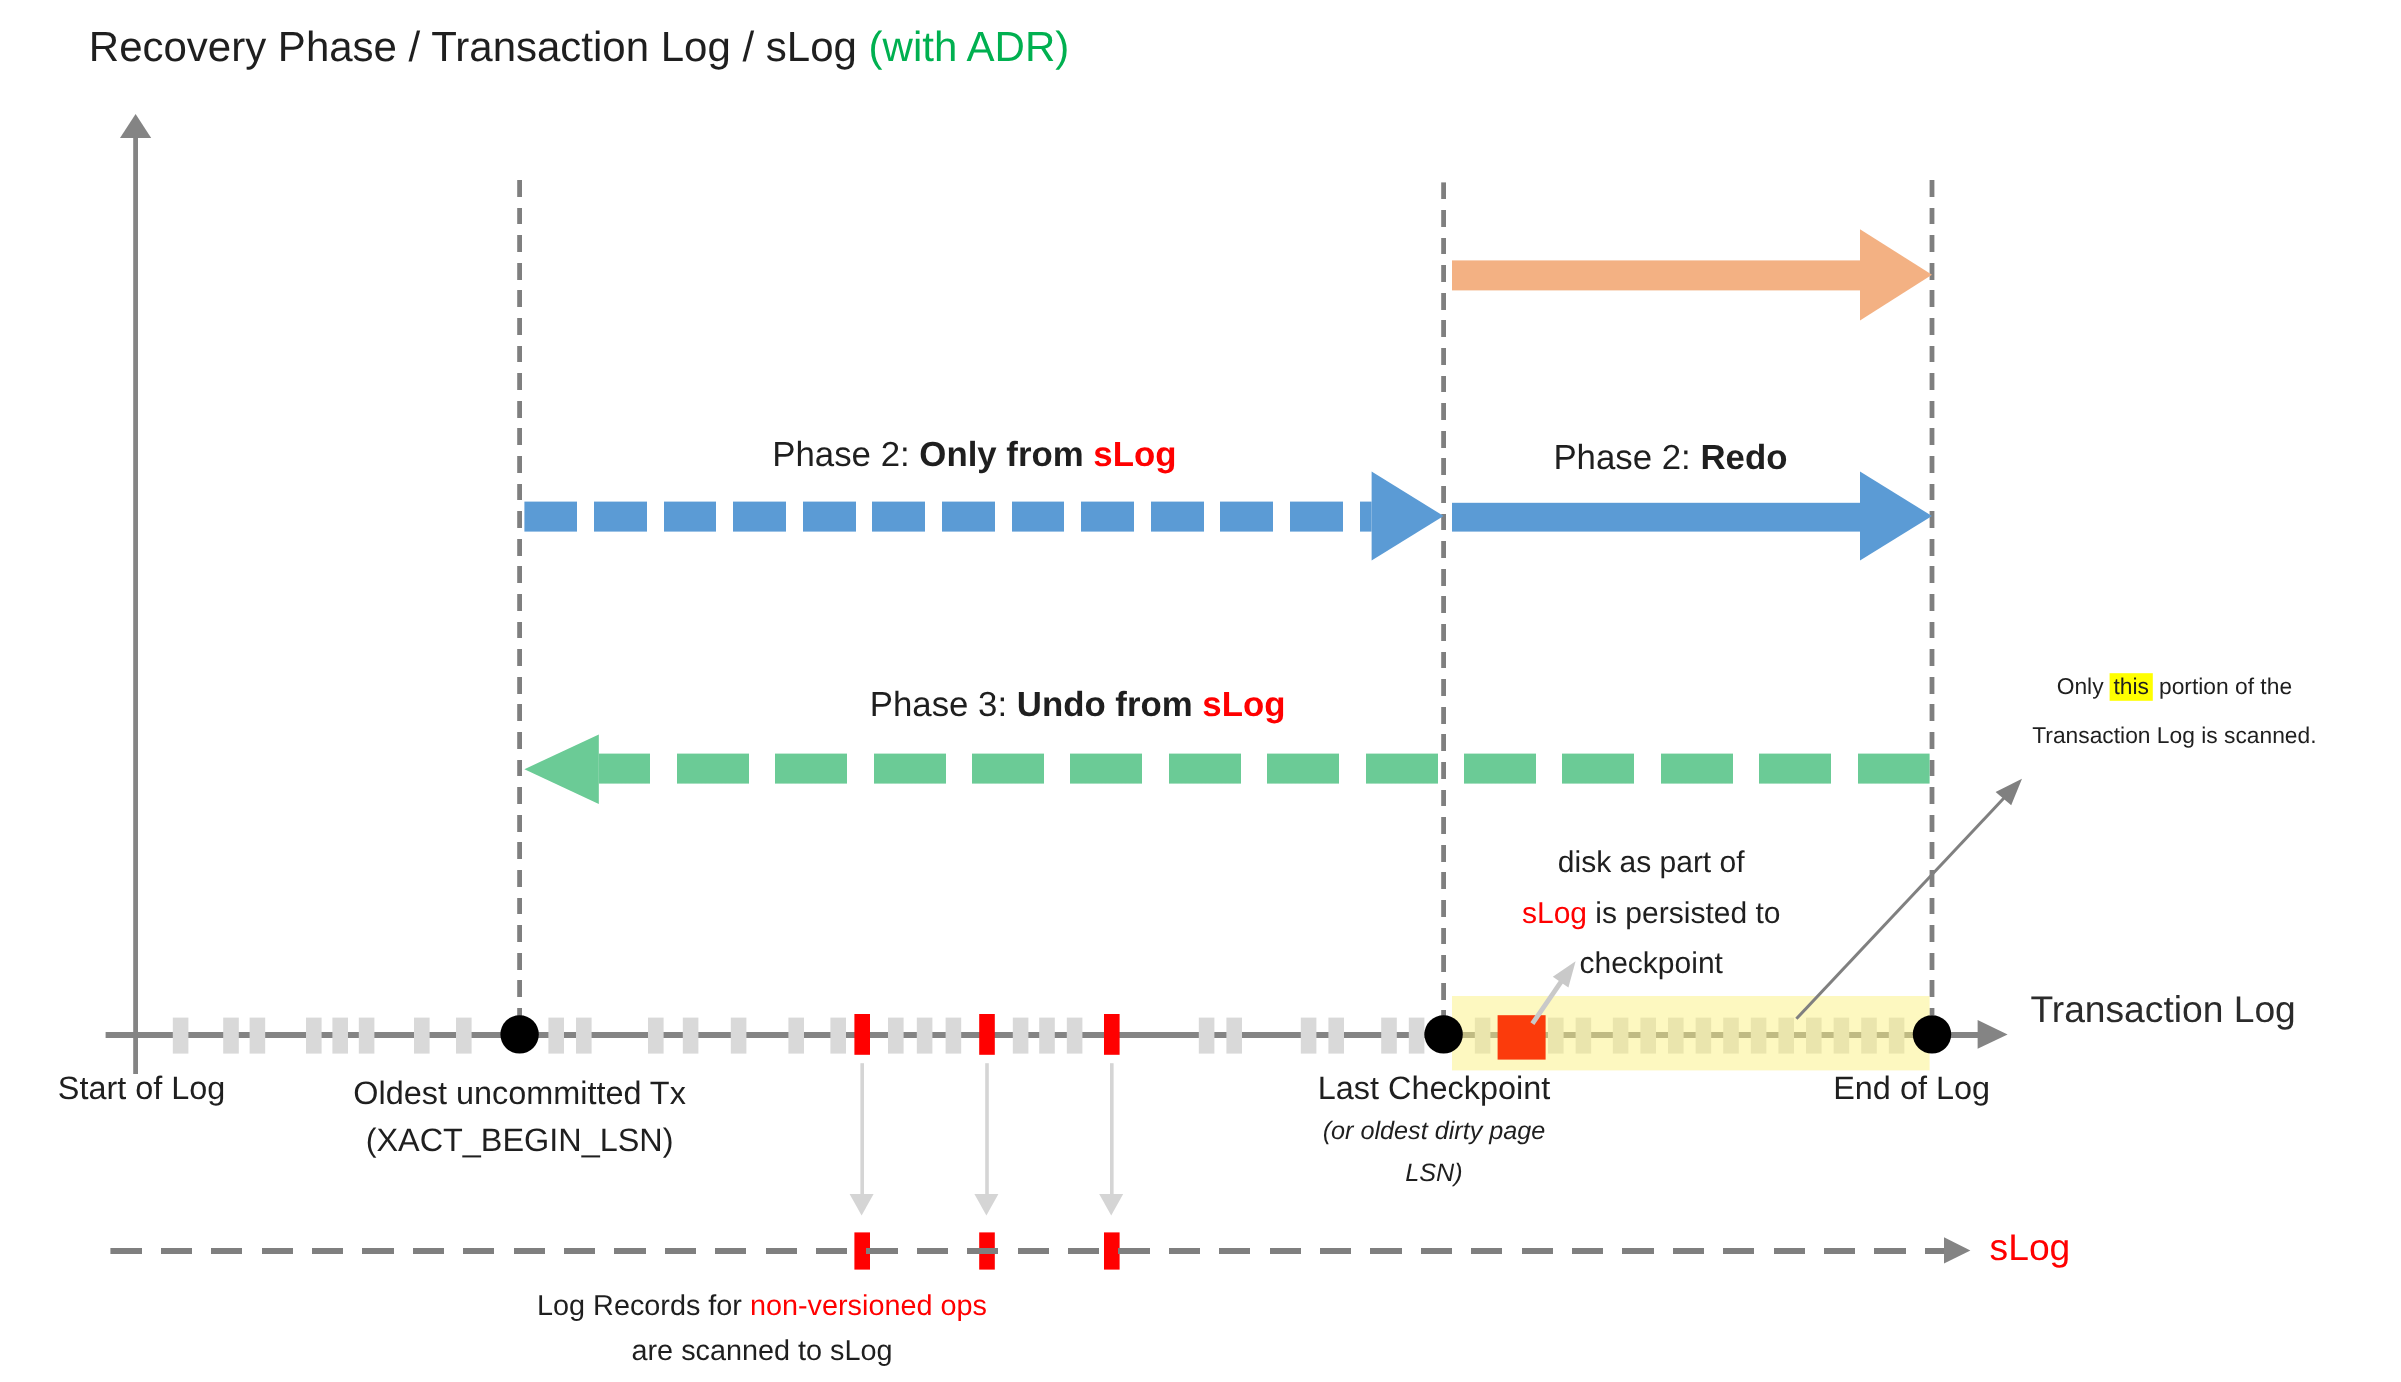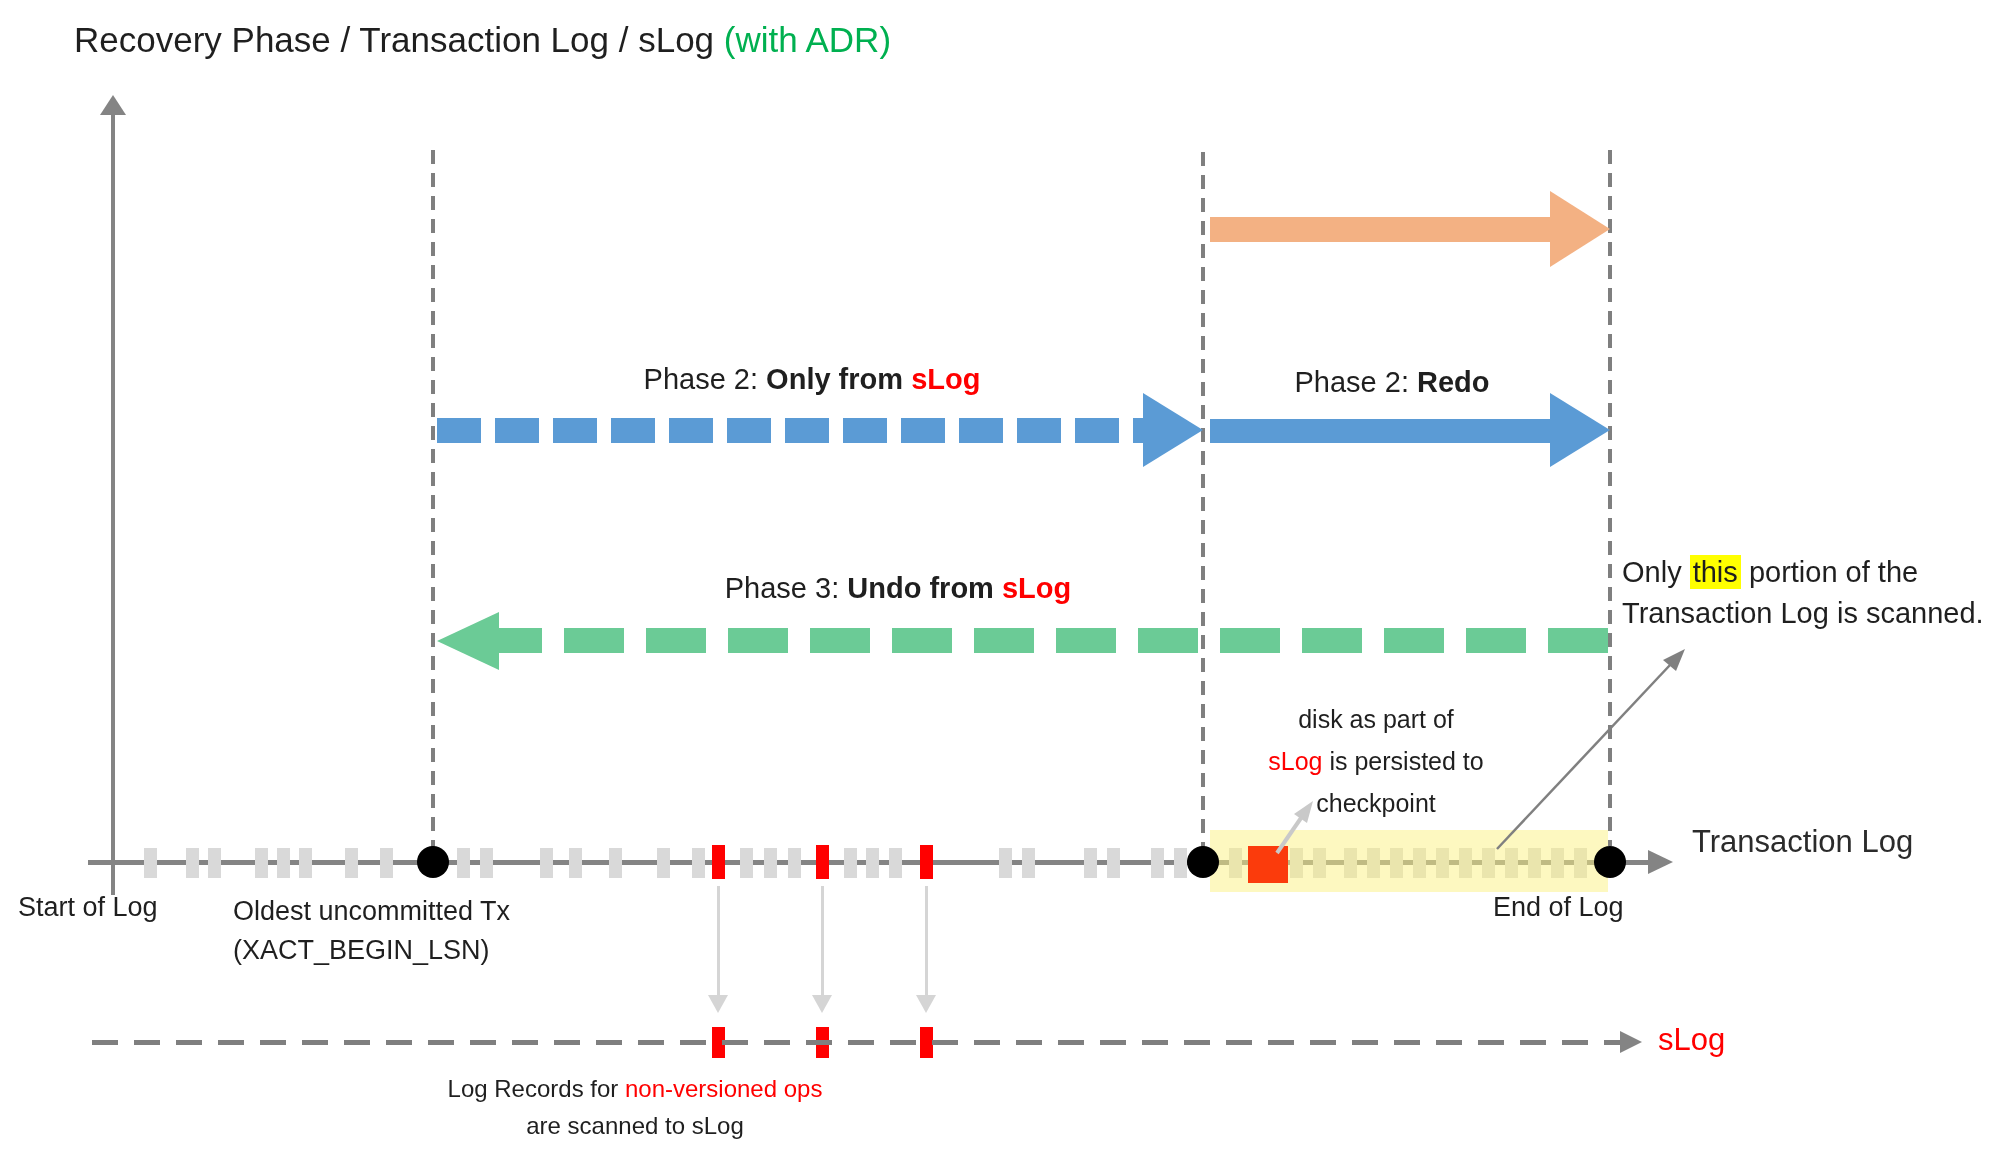--- a/index.html
+++ b/index.html
@@ -58,27 +58,27 @@
 
   .phase-label{font-size:29px;text-align:center;white-space:nowrap;z-index:8;}
   .phase-label b{font-weight:700;}
   .red-text{color:var(--red);}
   #p1-label{left:1172px;top:170px;width:400px;}
   #p2s-label{left:612px;top:363px;width:400px;}
   #p2-label{left:1192px;top:366px;width:400px;}
   #p3-label{left:698px;top:572px;width:400px;}
 
   
-  #scan-note{left:1622px;top:552px;width:380px;font-size:29px;line-height:41px;z-index:8;}
+  #scan-note{left:1622px;top:552px;width:380px;font-size:19px;line-height:41px;text-align:center;z-index:8;}
   #scan-note .hl{background:var(--highlight-yellow);padding:1px 3px;}
   #persist-note{left:1226px;top:698px;width:300px;font-size:25px;line-height:42px;text-align:center;z-index:8;}
   #copy-note{left:435px;top:1070px;width:400px;font-size:24px;line-height:37px;text-align:center;}
 
   
-  .marker-label{font-size:27px;white-space:nowrap;z-index:8;}
+  .marker-label{font-size:27px;text-align:center;white-space:nowrap;z-index:8;}
   #lbl-start{left:18px;top:892px;width:200px;}
   #lbl-oldest{left:233px;top:892px;width:400px;line-height:39px;}
   #lbl-checkpoint{left:995px;top:892px;width:400px;}
   #lbl-checkpoint .it{font-size:21px;font-style:italic;line-height:31px;margin-top:4px;}
   #lbl-end{left:1493px;top:892px;width:200px;}
 
   
   #slog-line{left:92px;top:1040px;width:1530px;height:5px;
     background-image:repeating-linear-gradient(90deg,#7f7f7f 0 26px,transparent 26px 42px);}
   #slog-head{left:1620px;top:1031px;width:0;height:0;
@@ -205,20 +205,25 @@
     <div>disk as part of</div>
     <div><span class="red-text">sLog</span><span> is persisted to</span></div>
     <div>checkpoint</div>
   </div>
 
   <div class="abs marker-label" id="lbl-start">Start of Log</div>
   <div class="abs marker-label" id="lbl-oldest">
     <div>Oldest uncommitted Tx</div>
     <div>(XACT_BEGIN_LSN)</div>
   </div>
+  <div class="abs marker-label" id="lbl-checkpoint">
+    <div>Last Checkpoint</div>
+    <div class="it">(or oldest dirty page</div>
+    <div class="it">LSN)</div>
+  </div>
   <div class="abs marker-label" id="lbl-end">End of Log</div>
 
   <div class="abs" id="slog-line"></div>
   <div class="abs" id="slog-head"></div>
   <div class="abs" id="slog-label">sLog</div>
 
   <div class="abs" id="copy-note">
     <div><span>Log Records for </span><span class="red-text">non-versioned ops</span></div>
     <div>are scanned to sLog</div>
   </div>

